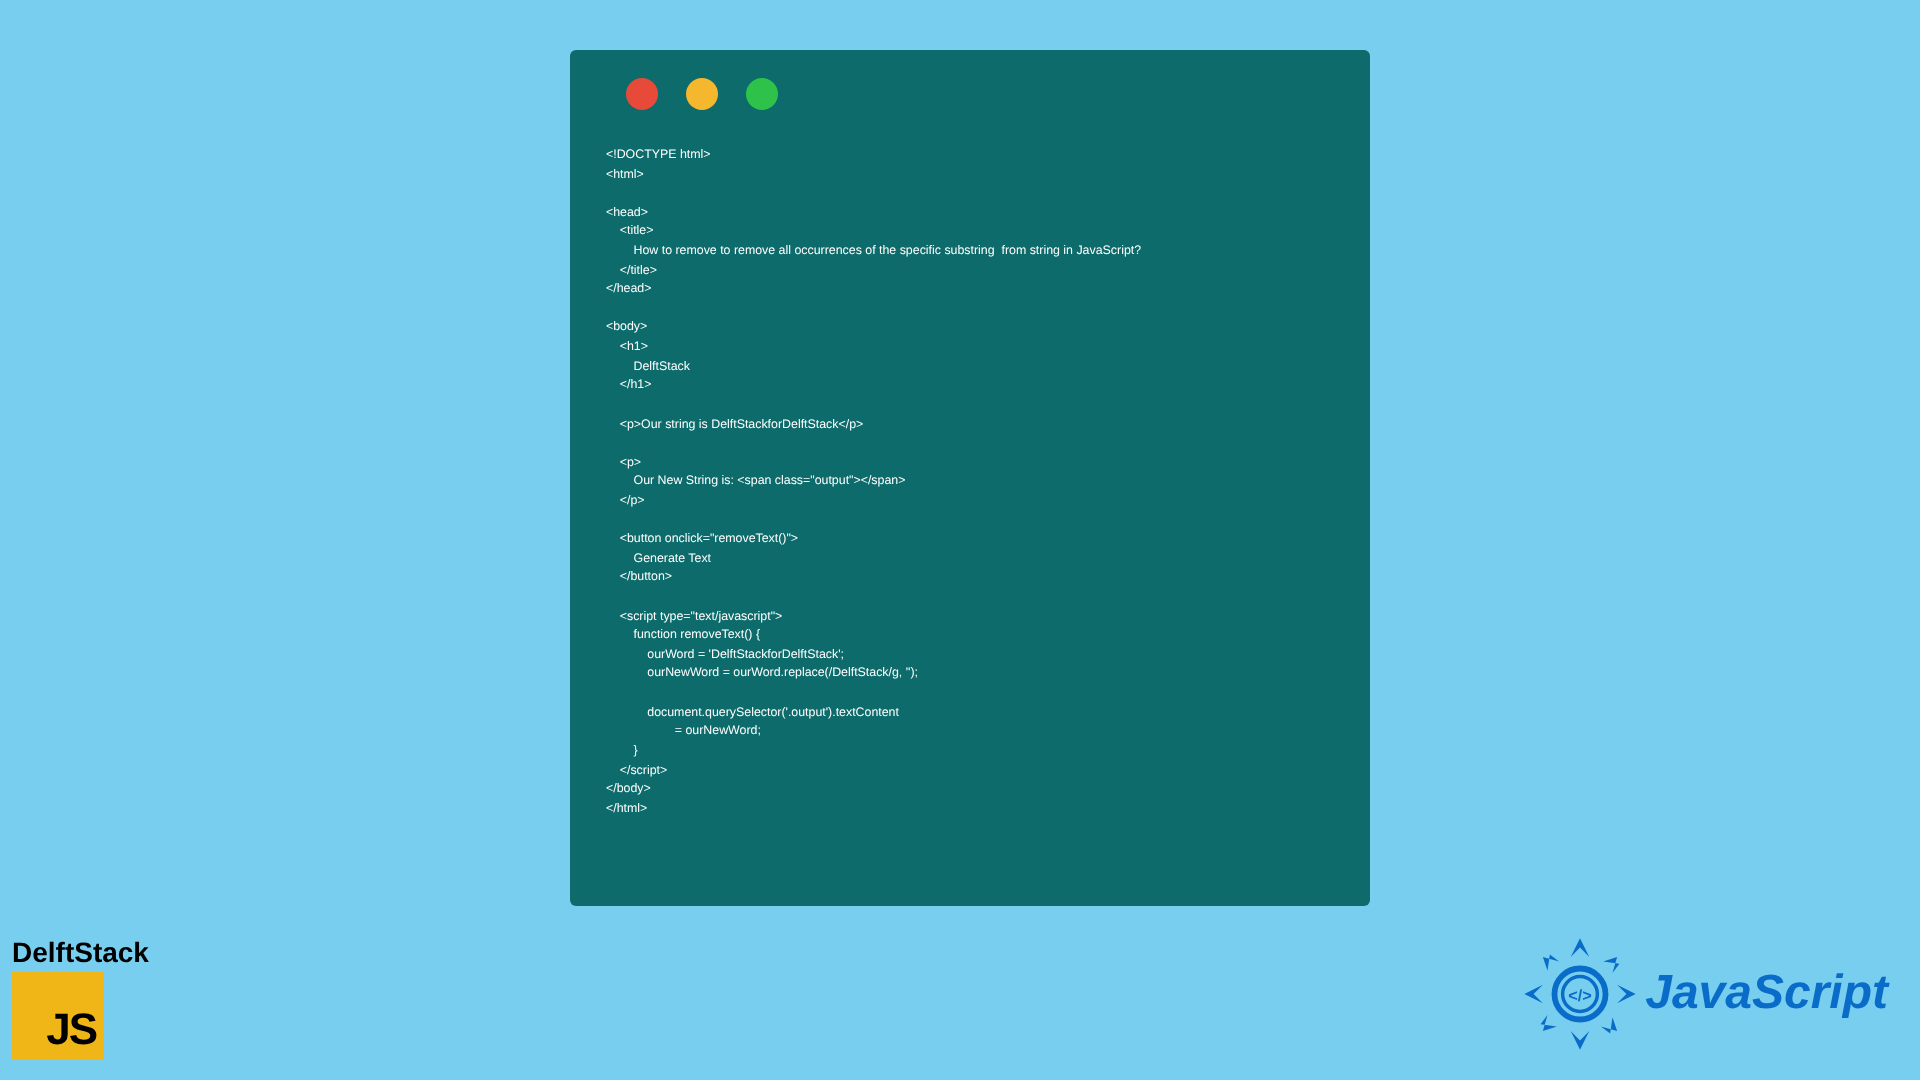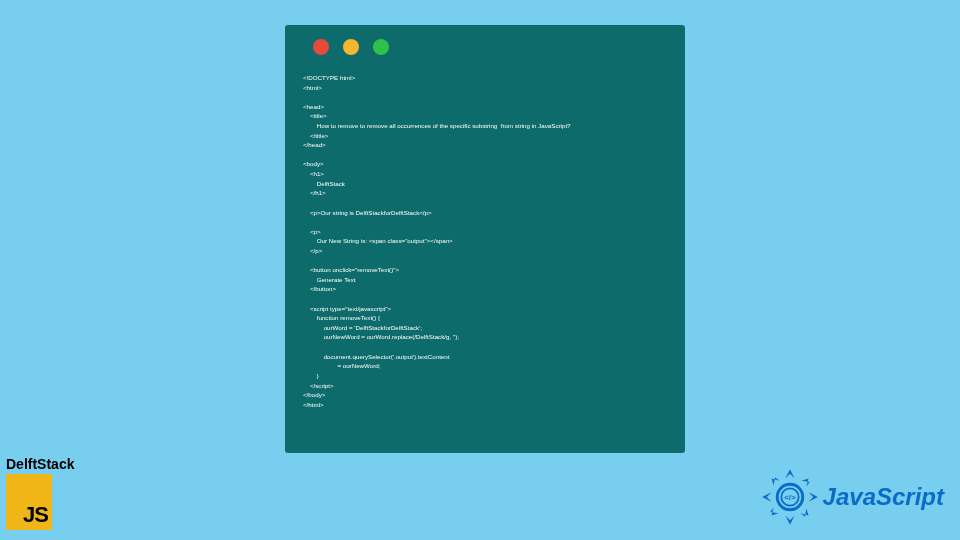--- a/index.html
+++ b/index.html
@@ -49,21 +49,21 @@
     width: 75px;
   }
   .js-label {
     font-weight: bold;
     color: #000;
     font-size: 14px;
     margin-bottom: 2px;
   }
   .js-logo {
     width: 46px;
-    height: 56px;
+    height: 44px;
     background: #f0b618;
     display: flex;
     align-items: flex-end;
     justify-content: flex-end;
     padding: 2px 4px;
   }
   .js-logo span {
     color: #000;
     font-weight: bold;
     font-size: 22px;

